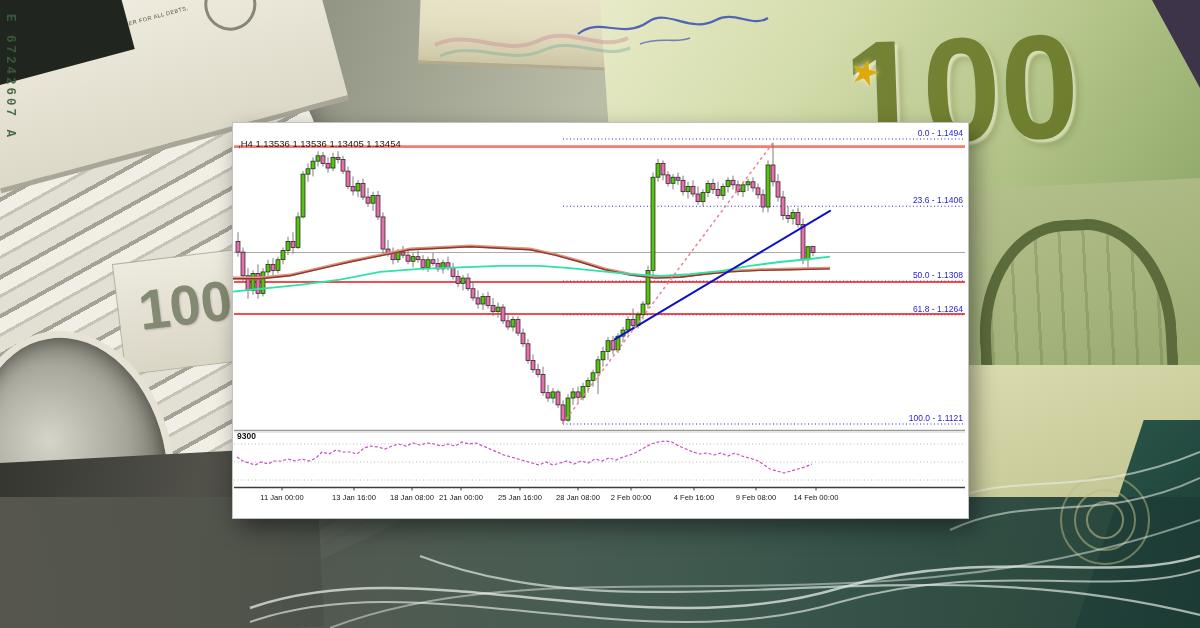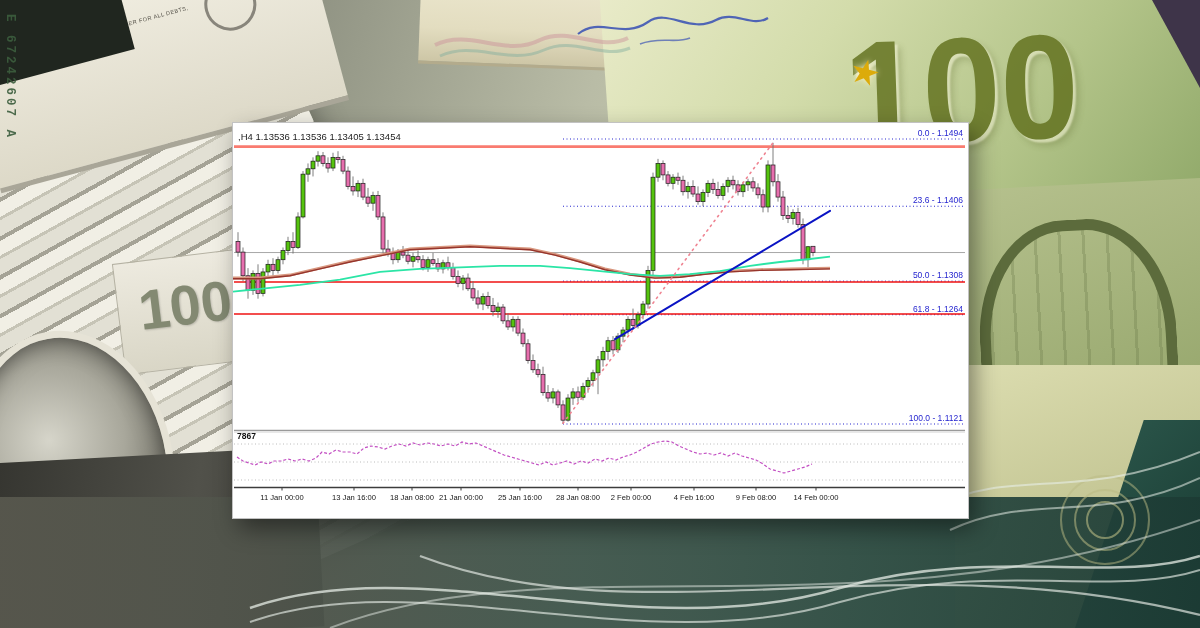--- a/index.html
+++ b/index.html
@@ -48,21 +48,21 @@
   .euro-bottomright{left:955px;top:365px;width:245px;height:263px;
     background:linear-gradient(160deg,#dcddb0,#c2c492 60%,#a8ab77)}
   .teal-wedge{left:1075px;top:420px;width:125px;height:208px;
     background:linear-gradient(135deg,#2e5a4e,#16372f);clip-path:polygon(55% 0,100% 0,100% 100%,0 100%)}
   .bottom-band{left:0;top:497px;width:1200px;height:131px;opacity:.93;
     background:linear-gradient(90deg,#58584e 0%,#50544b 22%,#3d544b 48%,#2b4a42 72%,#1c3b34 100%)}
   .bg-overlay{left:0;top:0;width:1200px;height:628px;z-index:2}
   
   .chart-window{left:233px;top:123px;width:735px;height:395px;background:#ffffff;z-index:10;
     box-shadow:0 0 0 1px #c2c2c2,6px 10px 22px rgba(0,0,0,.45)}
-  .ohlc-header{left:5px;top:8px;font-size:9.5px;color:#1c1c1c;white-space:pre}
+  .ohlc-header{left:5px;top:15px;font-size:9.5px;color:#1c1c1c;white-space:pre}
   .indicator-label{left:4px;top:308px;font-size:8.5px;font-weight:700;color:#111}
   #chart-svg{position:absolute;left:0;top:0}
   #chart-svg text{font-family:"Liberation Sans",sans-serif}
 </style>
 </head>
 <body>
 
 <div class="abs bg-base"></div>
 
 <div class="abs bill-stack"></div>
@@ -385,14 +385,14 @@
       <line x1="631" y1="487.5" x2="631" y2="490.5" stroke="#3c3c3c" stroke-width="1"></line>
       <text x="631" y="499.5" text-anchor="middle" fill="#151515" font-size="7.6">2 Feb 00:00</text>
       <line x1="694" y1="487.5" x2="694" y2="490.5" stroke="#3c3c3c" stroke-width="1"></line>
       <text x="694" y="499.5" text-anchor="middle" fill="#151515" font-size="7.6">4 Feb 16:00</text>
       <line x1="756" y1="487.5" x2="756" y2="490.5" stroke="#3c3c3c" stroke-width="1"></line>
       <text x="756" y="499.5" text-anchor="middle" fill="#151515" font-size="7.6">9 Feb 08:00</text>
       <line x1="816" y1="487.5" x2="816" y2="490.5" stroke="#3c3c3c" stroke-width="1"></line>
       <text x="816" y="499.5" text-anchor="middle" fill="#151515" font-size="7.6">14 Feb 00:00</text>
     </svg>
   <div class="abs ohlc-header">,H4 1.13536 1.13536 1.13405 1.13454</div>
-  <div class="abs indicator-label">7867</div>
+  <div class="abs indicator-label">9300</div>
 </div>
 
 </body></html>

